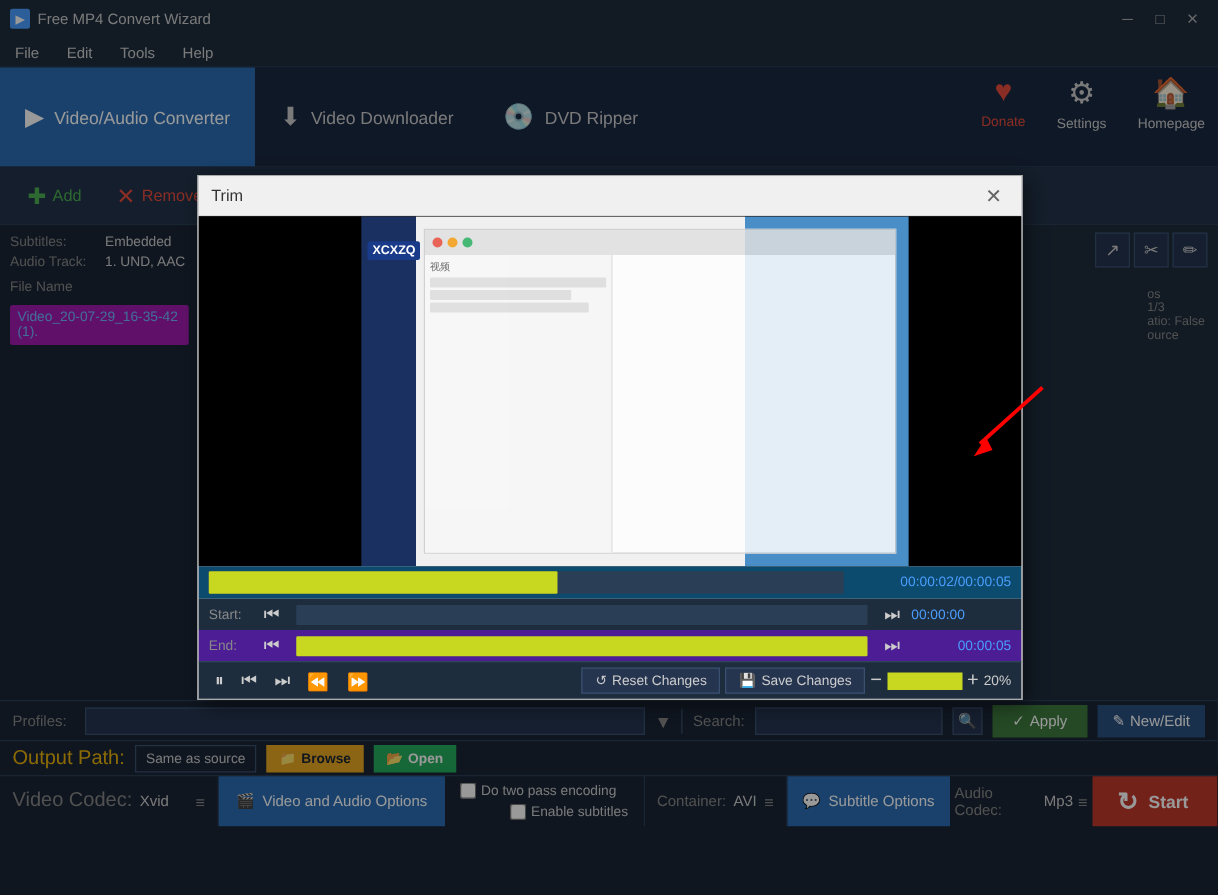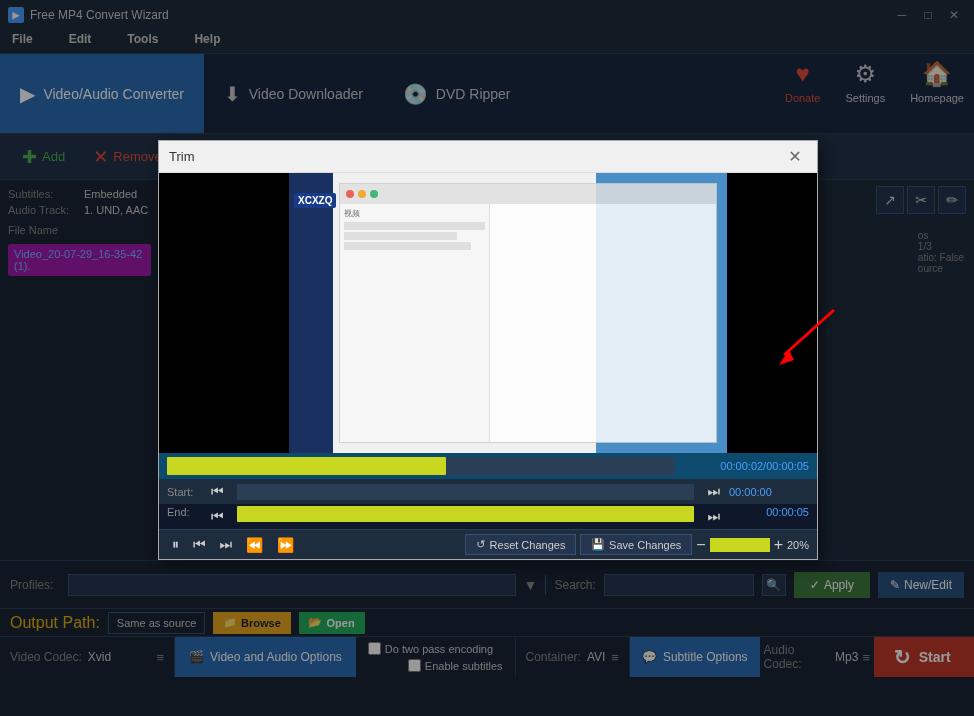--- a/index.html
+++ b/index.html
@@ -6,21 +6,21 @@
     body { width: 974px; height: 716px; overflow: hidden; font-family: 'Segoe UI', Arial, sans-serif; font-size: 12px; background: #1a2535; color: #ccc; }
 
     
     .title-bar { background: #1e2d3d; height: 30px; display: flex; align-items: center; padding: 0 8px; justify-content: space-between; }
     .title-bar-left { display: flex; align-items: center; gap: 6px; font-size: 12px; color: #ccc; }
     .title-bar-icon { width: 16px; height: 16px; background: #4a9eff; border-radius: 2px; display: flex; align-items: center; justify-content: center; color: white; font-size: 9px; font-weight: bold; }
     .title-bar-controls { display: flex; gap: 2px; }
     .title-btn { width: 24px; height: 20px; background: transparent; border: none; color: #aaa; cursor: pointer; display: flex; align-items: center; justify-content: center; font-size: 12px; }
 
     
-    .menu-bar { background: #1e2d3d; height: 24px; display: flex; align-items: flex-start; padding: 0 8px; gap: 28px; border-bottom: 1px solid #2a3f55; font-weight: bold; }
+    .menu-bar { background: #1e2d3d; height: 24px; display: flex; align-items: center; padding: 0 8px; gap: 14px; border-bottom: 1px solid #2a3f55; }
     .menu-item { color: #ccc; font-size: 12px; cursor: pointer; padding: 2px 4px; }
 
     
     .toolbar { background: #1a2840; height: 110px; display: flex; align-items: stretch; border-bottom: 1px solid #2a3f55; }
     .toolbar-main { display: flex; align-items: center; flex: 1; }
     .nav-tab { display: flex; align-items: center; gap: 8px; padding: 0 20px; height: 100%; cursor: pointer; color: #ccc; font-size: 14px; font-weight: 500; }
     .nav-tab.active { background: #2a6db5; color: white; }
     .toolbar-action-btn { display: flex; flex-direction: column; align-items: center; gap: 4px; cursor: pointer; color: #ccc; padding: 6px 10px; }
     .toolbar-action-btn .icon { font-size: 24px; }
     .toolbar-action-btn .label { font-size: 11px; }
@@ -189,21 +189,21 @@
       <div>os</div>
       <div>1/3</div>
       <div>atio: False</div>
       <div>ource</div>
     </div>
   </div>
 </div>
 
 <div style="background:#1a2535; border-top:1px solid #2a3f55;">
 
-  <div style="display:flex; align-items:center; padding:5px 10px; gap:8px; height:48px; border-bottom:1px solid #2a3f55;">
+  <div style="display:flex; align-items:center; padding:5px 10px; gap:8px; height:32px; border-bottom:1px solid #2a3f55;">
     <span style="color:#888; font-size:12px; min-width:50px;">Profiles:</span>
     <input class="profiles-input" style="flex: 1 1 0%; background: rgb(37, 53, 80); border: 1px solid rgb(58, 80, 112); color: rgb(204, 204, 204); padding: 2px 6px; font-size: 11px; height: 22px;">
     <span style="color:#888; cursor:pointer; font-size:14px;">▼</span>
     <div style="width:1px; height:20px; background:#3a5070;"></div>
     <span style="color:#888; font-size:12px;">Search:</span>
     <input class="search-input" style="width: 150px; background: rgb(37, 53, 80); border: 1px solid rgb(58, 80, 112); color: rgb(204, 204, 204); padding: 2px 6px; font-size: 11px; height: 22px;">
     <button class="search-icon-btn" style="background:#253550; border:1px solid #3a5070; color:#ccc; width:24px; height:22px; display:flex; align-items:center; justify-content:center; cursor:pointer; font-size:12px;">🔍</button>
     <button class="apply-btn" style="background:#3d7a3d; color:white; border:none; padding:3px 16px; cursor:pointer; font-size:12px; display:flex; align-items:center; gap:4px; height:26px;">
       <span>✓</span>
       <span>Apply</span>
@@ -222,21 +222,21 @@
       <span>Browse</span>
     </button>
     <button class="open-btn" style="background:#27ae60; color:white; border:none; padding:2px 10px; cursor:pointer; font-size:11px; font-weight:bold; height:22px; display:flex; align-items:center; gap:4px;">
       <span>📂</span>
       <span>Open</span>
     </button>
   </div>
 
   <div style="display:flex; align-items:stretch; height:40px;">
     <div style="display:flex; align-items:center; gap:6px; padding:0 10px; width:175px; border-right:1px solid #2a3f55;">
-      <span style="color:#888; font-size:12px;">Video Codec:</span>
+      <span style="color:#888; font-size:16px;">Video Codec:</span>
       <span style="color:#ccc; font-size:12px; flex:1;">Xvid</span>
       <span style="color:#888; cursor:pointer; font-size:13px;">≡</span>
     </div>
     <button class="video-audio-btn" style="background:#2a6db5; color:white; border:none; padding:6px 14px; cursor:pointer; font-size:12px; display:flex; align-items:center; gap:6px; height:100%; border-radius:0;">
       <span>🎬</span>
       <span>Video and Audio Options</span>
     </button>
     <div style="display:flex; flex-direction:column; justify-content:center; padding:0 12px; gap:4px;">
       <label class="encode-check" style="display:flex; align-items:center; gap:4px; color:#ccc; font-size:11px; cursor:pointer;">
         <input type="checkbox" style="">
@@ -318,21 +318,21 @@
     </div>
 
     <div style="display:flex; align-items:center; padding:2px 8px; background:#1e2d3d; gap:4px;">
       <span style="color:#888; font-size:11px; min-width:35px;">Start:</span>
       <button class="transport-btn">⏮</button>
       <div style="flex:1; height:16px; background:#2a3f55; border-radius:1px; margin:0 4px; cursor:pointer;"></div>
       <button class="transport-btn">⏭</button>
       <span style="color:#4a9eff; font-size:11px; min-width:80px; text-align:left;">00:00:00</span>
     </div>
 
-    <div style="display:flex; padding:2px 8px; background:#0f172a; gap:4px;">
+    <div style="display:flex; align-items:center; padding:2px 8px; background:#4c1d95; gap:4px;">
       <span style="color:#888; font-size:11px; min-width:35px;">End:</span>
       <button class="transport-btn">⏮</button>
       <div style="flex:1; height:16px; background:#c8d820; border-radius:1px; margin:0 4px; cursor:pointer;"></div>
       <button class="transport-btn">⏭</button>
       <span style="color:#4a9eff; font-size:11px; min-width:80px; text-align:right;">00:00:05</span>
     </div>
 
     <div style="display:flex; align-items:center; gap:4px; padding:4px 8px; background:#1e2d3d; border-top:1px solid #2a3f55;">
       <button class="transport-btn">⏸</button>
       <button class="transport-btn">⏮</button>

